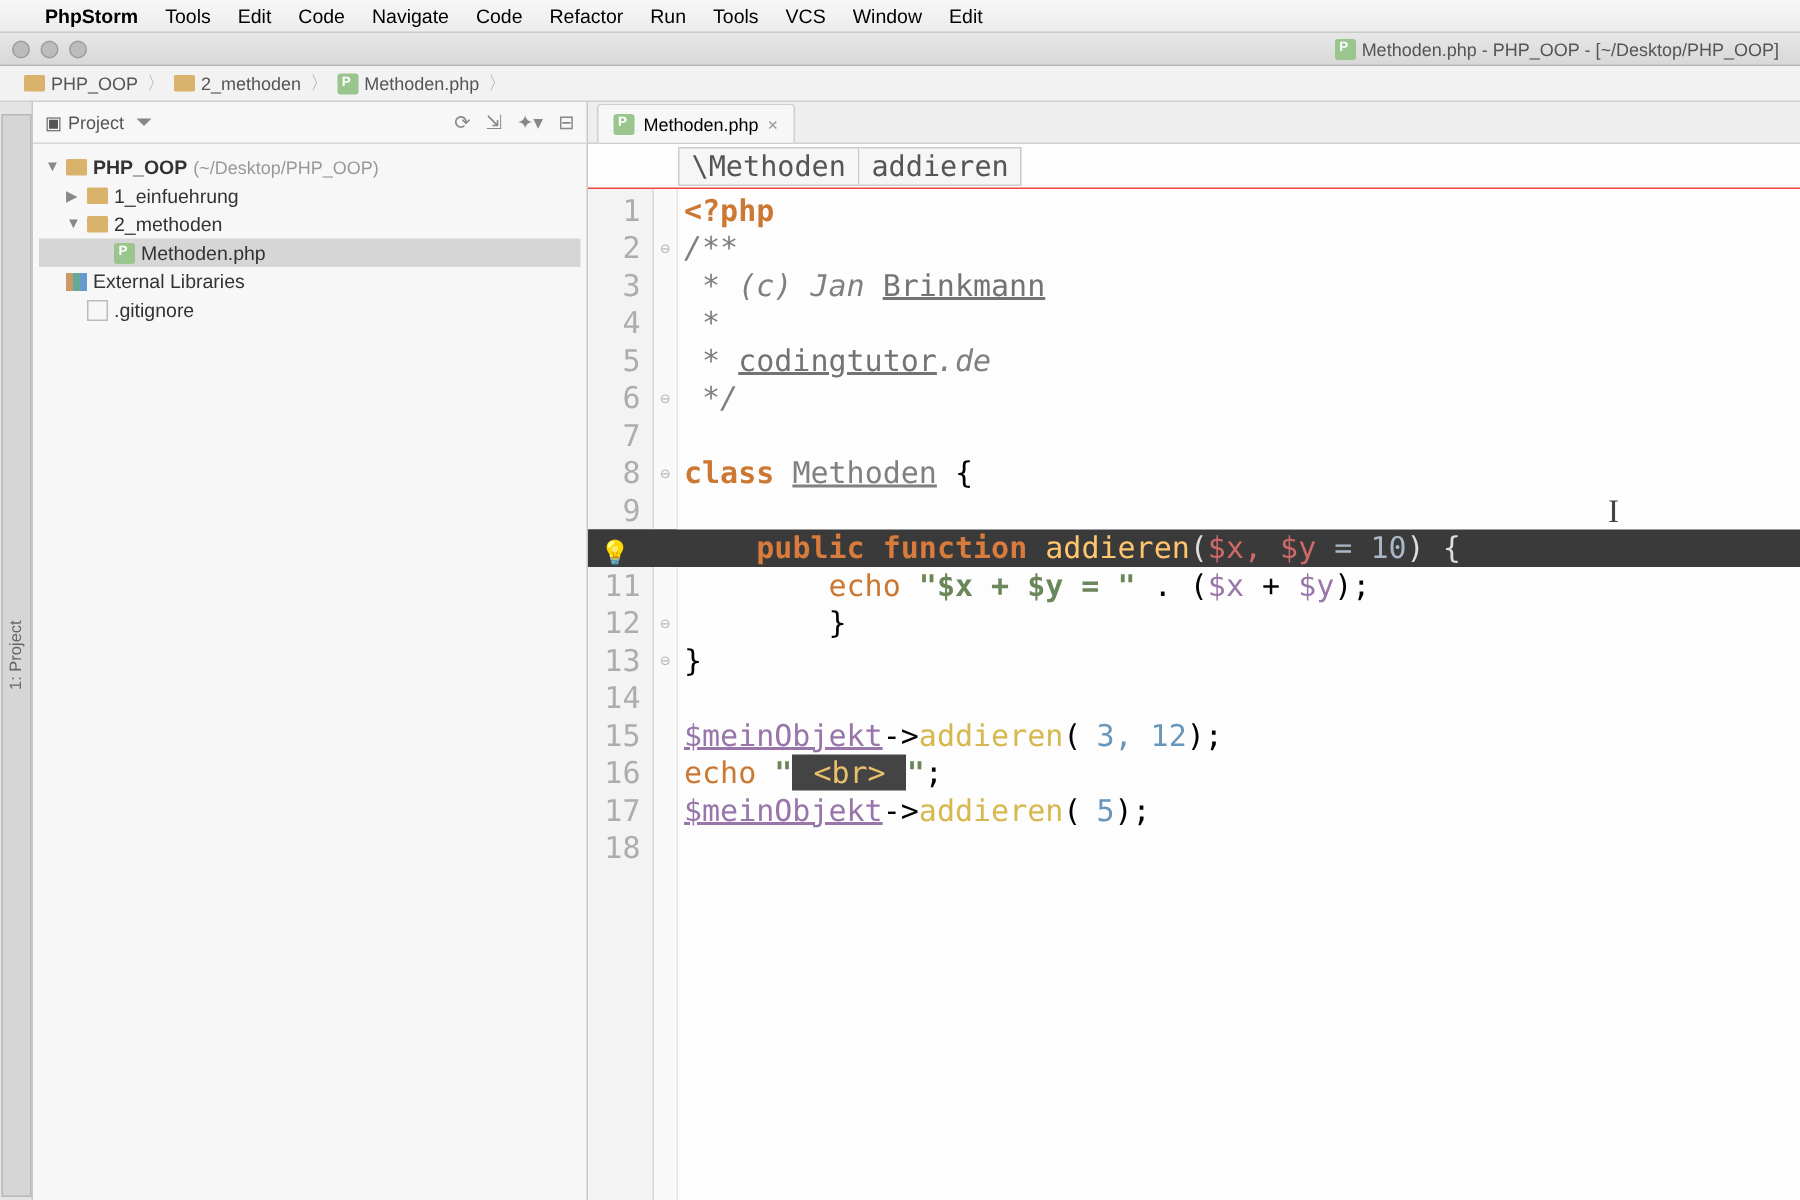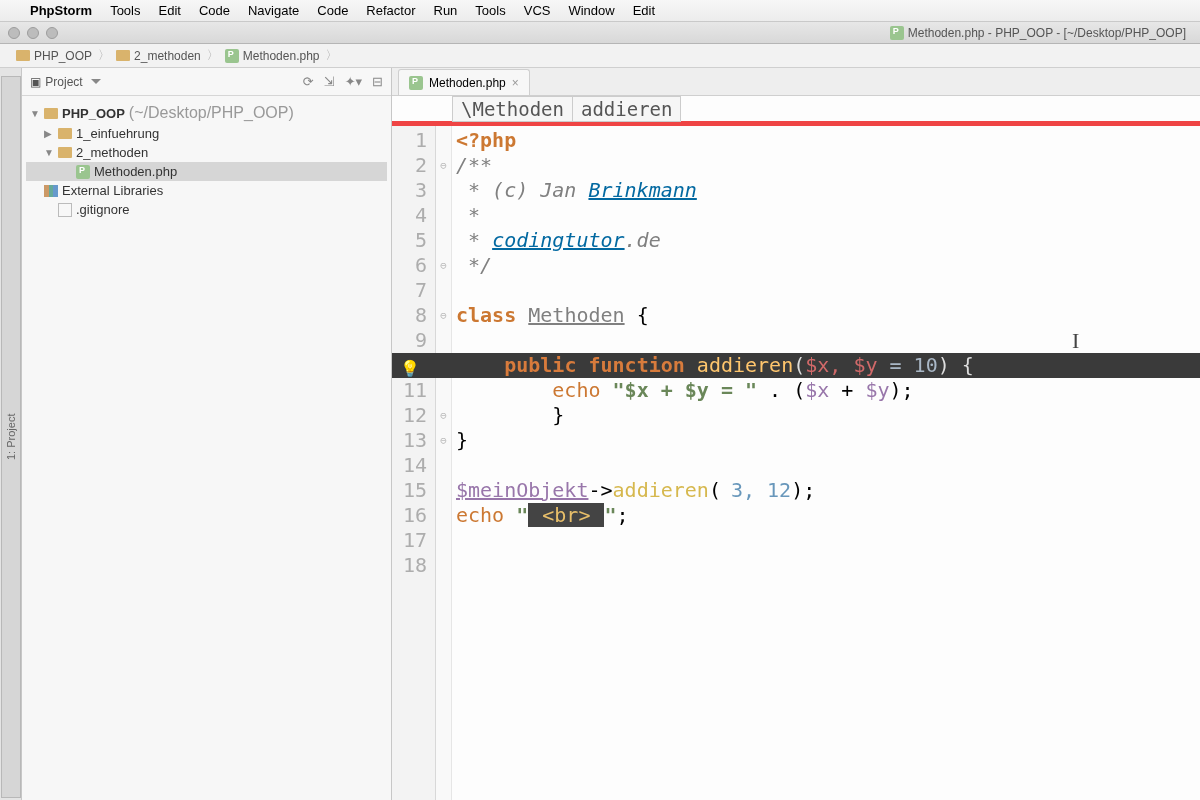--- a/index.html
+++ b/index.html
@@ -22,48 +22,48 @@
 .leftgutter { width: 22px; background: #e4e4e4; border-right: 1px solid #c7c7c7; writing-mode: vertical-rl; text-align: center; font-size: 11px; color: #666; padding-top: 8px; }
 .leftgutter .tab { transform: rotate(180deg); padding: 6px 3px; background:#d6d6d6; border:1px solid #b8b8b8; margin-bottom:2px; cursor:pointer;}
 .sidebar { width: 370px; background: #f7f7f7; border-right: 1px solid #c7c7c7; display: flex; flex-direction: column; }
 .side-head { height: 28px; border-bottom: 1px solid #d6d6d6; display: flex; align-items: center; padding: 0 8px; font-size: 12px; color: #555; justify-content: space-between; }
 .side-head .lbl { display:flex; align-items:center; gap:4px;}
 .side-head .tools { display:flex; gap:10px; color:#888; font-size:13px;}
 .tree { padding: 6px 4px; font-size: 13px; color: #333; }
 .tree-row { display: flex; align-items: center; gap: 4px; padding: 2px 4px; white-space: nowrap; cursor:pointer;}
 .tree-row.sel { background: #d6d6d6; }
 .tree-row .arrow { width: 10px; color: #888; font-size: 10px; }
-.tree-row .muted { color: #999; font-size: 16px; }
+.tree-row .muted { color: #999; font-size: 12px; }
 .indent1 { padding-left: 18px; }
 .indent2 { padding-left: 36px; }
 .libicon { width:14px; height:12px; display:inline-block; background:linear-gradient(90deg,#c96 33%,#6a9 33% 66%,#69c 66%); }
 .editor { flex: 1; background: #fdfdfd; display: flex; flex-direction: column; }
 .tabs { height: 28px; background: #eeeeee; border-bottom: 1px solid #cfcfcf; display: flex; align-items: flex-end; }
 .tab-item { height: 26px; background: #f7f7f7; border: 1px solid #cfcfcf; border-bottom: none; padding: 0 10px; display: flex; align-items: center; gap: 6px; font-size: 12px; margin-left: 6px; border-radius: 3px 3px 0 0; }
 .tab-item .close { color:#999; cursor:pointer; }
-.crumb-line { height: 30px; display: flex; align-items: center; padding-left: 60px; gap: 0; font-family: Menlo, Consolas, monospace; font-size: 19px; color: #555; border-bottom: 5px solid #ef4444; }
+.crumb-line { height: 30px; display: flex; align-items: center; padding-left: 60px; gap: 0; font-family: Menlo, Consolas, monospace; font-size: 19px; color: #555; border-bottom: 1px solid #ef4444; }
 .crumb-box { border: 1px solid #ccc; padding: 1px 8px; background:#f6f6f6;}
 .crumb-box + .crumb-box { border-left:none; }
 .code-area { flex:1; display:flex; font-family: Menlo, Consolas, monospace; font-size: 20px; line-height: 25px; }
 .gutter { width: 44px; text-align: right; color: #adadad; background: #f3f3f3; border-right: 1px solid #d8d8d8; padding-top: 2px; user-select:none;}
 .gutter div { padding-right: 8px; height: 25px; }
 .foldcol { width: 16px; background: #f9f9f9; border-right: 1px solid #e6e6e6; padding-top: 2px;}
 .foldcol div { height:25px; color:#bbb; font-size:11px; text-align:center;}
 .code { flex:1; padding-top: 2px; position:relative;}
 .line { height: 25px; padding-left: 4px; white-space: pre; }
 .hl { background: #3a3a3a; color: #ddd; position:relative;}
 .hl::before { content:""; position:absolute; left:-60px; width:60px; height:100%; background:#3a3a3a;}
 .bulb { position:absolute; left:-52px; top:3px; width:16px; height:16px; color:#e6b422; font-size:16px;}
 .kw { color: #cc7832; font-weight: bold; }
 .kw2 { color: #cc7832; }
 .cls { color: #808080; text-decoration: underline; }
 .fn { color: #d6b84e; }
 .str { color: #6a8759; font-weight: bold;}
 .cmt { color: #808080; font-style: italic; }
-.cmtname { color: #0369a1; font-style: italic; text-decoration: underline;}
+.cmtname { color: #737373; text-decoration: underline;}
 .var { color: #9876aa; text-decoration: underline;}
 .varlit { color: #9876aa;}
 .num { color: #6897bb; margin-left: 10px; }
 .op { color: #a9b7c6; }
 .tag { color: #e8bf6a; background:#444; padding:0 14px;}
 .hl .kw { color: #d87b3c; }
 .hl .fn { color: #ffc66d; }
 .hl .param { color: #d16969; }
 .cursor-i { position:absolute; font-family: serif; font-size:22px; color:#444;}
 .triangle { width:0; height:0; border-left:5px solid transparent; border-right:5px solid transparent; border-top:5px solid #888; display:inline-block; margin-left:4px;}
@@ -235,16 +235,17 @@
           <div class="line"> </div>
           <div class="line"><span class="kw">class</span> <span class="cls">Methoden</span> {</div>
           <div class="line"> </div>
           <div class="line hl"><span class="bulb">💡</span>    <span class="kw">public</span> <span class="kw">function</span> <span class="fn">addieren</span>(<span class="param">$x, $y</span><span class="op"> = 10</span>) {</div>
           <div class="line">        <span class="kw2">echo</span> <span class="str">"$x + $y = "</span> . (<span class="varlit">$x</span> + <span class="varlit">$y</span>);</div>
           <div class="line">        }</div>
           <div class="line">}</div>
           <div class="line"> </div>
           <div class="line"><span class="var">$meinObjekt</span>-&gt;<span class="fn">addieren</span>(<span class="num">3, 12</span>);</div>
           <div class="line"><span class="kw2">echo</span> <span class="str">"</span><span class="tag">&lt;br&gt;</span><span class="str">"</span>;</div>
+          <div class="line"><span class="var">$meinObjekt</span>-&gt;<span class="fn">addieren</span>(<span class="num">5</span>);</div>
         </div>
     </div>
   </div>
 </div>
 
 </body></html>

